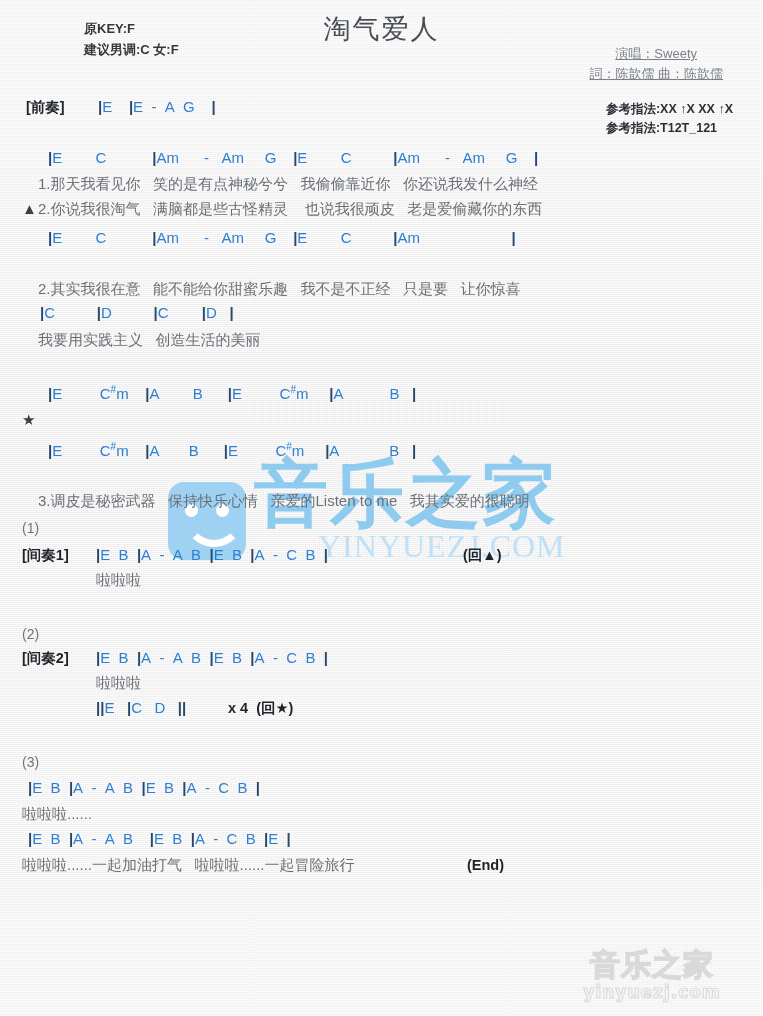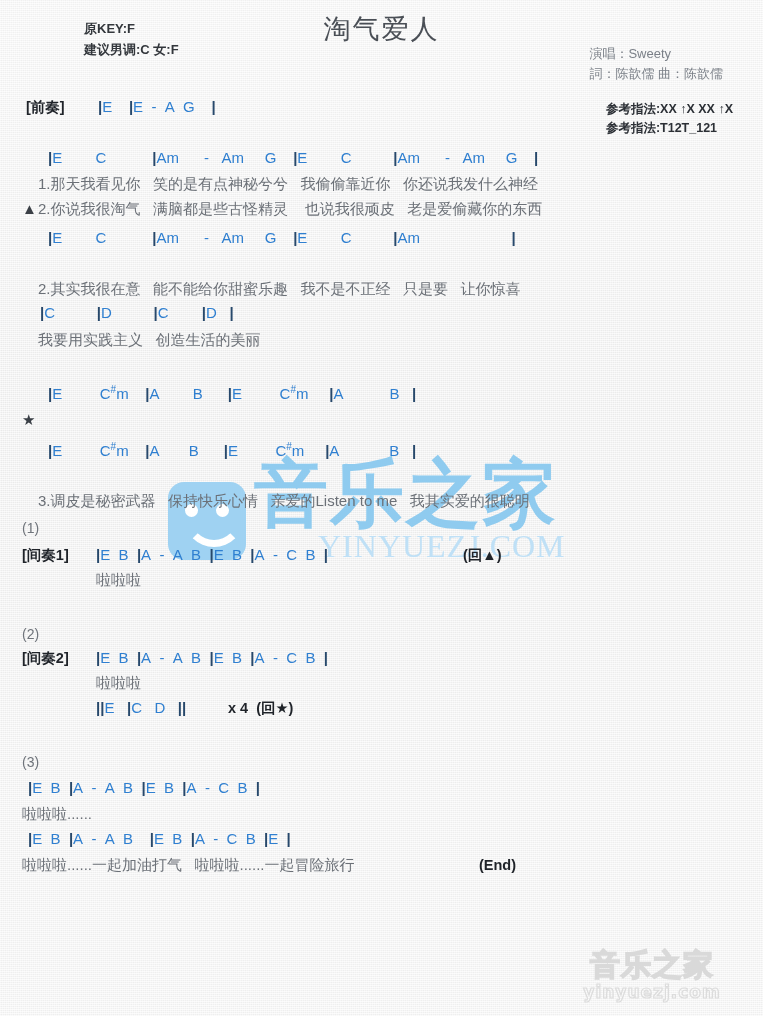--- a/index.html
+++ b/index.html
@@ -141,24 +141,25 @@
     top: 18px;
     font-size: 13px;
     line-height: 21px;
     color: #33373c;
     font-weight: bold;
   }
   .credits {
     position: absolute;
     right: 40px;
     top: 44px;
-    text-align: left;
+    text-align: center;
     font-size: 13px;
     line-height: 20px;
     color: #7b8088;
+    text-decoration: underline;
   }
   .credits .line2 { letter-spacing: 0px; }
   .refblock {
     position: absolute;
     right: 30px;
     top: 100px;
     font-size: 12.5px;
     line-height: 19px;
     color: #2c3036;
     font-weight: bold;
@@ -272,15 +273,15 @@
   <div class="line chords" style="left:96px; top:648px;"><span class="bar">|</span>E&nbsp;&nbsp;B&nbsp;&nbsp;<span class="bar">|</span>A&nbsp;&nbsp;-&nbsp;&nbsp;A&nbsp;&nbsp;B&nbsp;&nbsp;<span class="bar">|</span>E&nbsp;&nbsp;B&nbsp;&nbsp;<span class="bar">|</span>A&nbsp;&nbsp;-&nbsp;&nbsp;C&nbsp;&nbsp;B&nbsp;&nbsp;<span class="bar">|</span></div>
   <div class="line lyrics" style="left:96px; top:673px;">啦啦啦</div>
   <div class="line chords" style="left:96px; top:698px;"><span class="bar">|</span><span class="bar">|</span>E&nbsp;&nbsp;&nbsp;<span class="bar">|</span>C&nbsp;&nbsp;&nbsp;D&nbsp;&nbsp;&nbsp;<span class="bar">|</span><span class="bar">|</span></div>
   <div class="line section-tag" style="left:228px; top:698px;">x 4  (回★)</div>
 
   <div class="line paren-num" style="left:22px; top:752px;">(3)</div>
   <div class="line chords" style="left:28px; top:778px;"><span class="bar">|</span>E&nbsp;&nbsp;B&nbsp;&nbsp;<span class="bar">|</span>A&nbsp;&nbsp;-&nbsp;&nbsp;A&nbsp;&nbsp;B&nbsp;&nbsp;<span class="bar">|</span>E&nbsp;&nbsp;B&nbsp;&nbsp;<span class="bar">|</span>A&nbsp;&nbsp;-&nbsp;&nbsp;C&nbsp;&nbsp;B&nbsp;&nbsp;<span class="bar">|</span></div>
   <div class="line lyrics" style="left:22px; top:804px;">啦啦啦......</div>
   <div class="line chords" style="left:28px; top:829px;"><span class="bar">|</span>E&nbsp;&nbsp;B&nbsp;&nbsp;<span class="bar">|</span>A&nbsp;&nbsp;-&nbsp;&nbsp;A&nbsp;&nbsp;B&nbsp;&nbsp;&nbsp;&nbsp;<span class="bar">|</span>E&nbsp;&nbsp;B&nbsp;&nbsp;<span class="bar">|</span>A&nbsp;&nbsp;-&nbsp;&nbsp;C&nbsp;&nbsp;B&nbsp;&nbsp;<span class="bar">|</span>E&nbsp;&nbsp;<span class="bar">|</span></div>
   <div class="line lyrics" style="left:22px; top:855px;">啦啦啦......一起加油打气   啦啦啦......一起冒险旅行</div>
-  <div class="line section-tag" style="left:467px; top:855px;margin-left:12px;">(End)</div>
+  <div class="line section-tag" style="left:467px; top:855px;">(End)</div>
 
 </div>
 
 </body></html>

